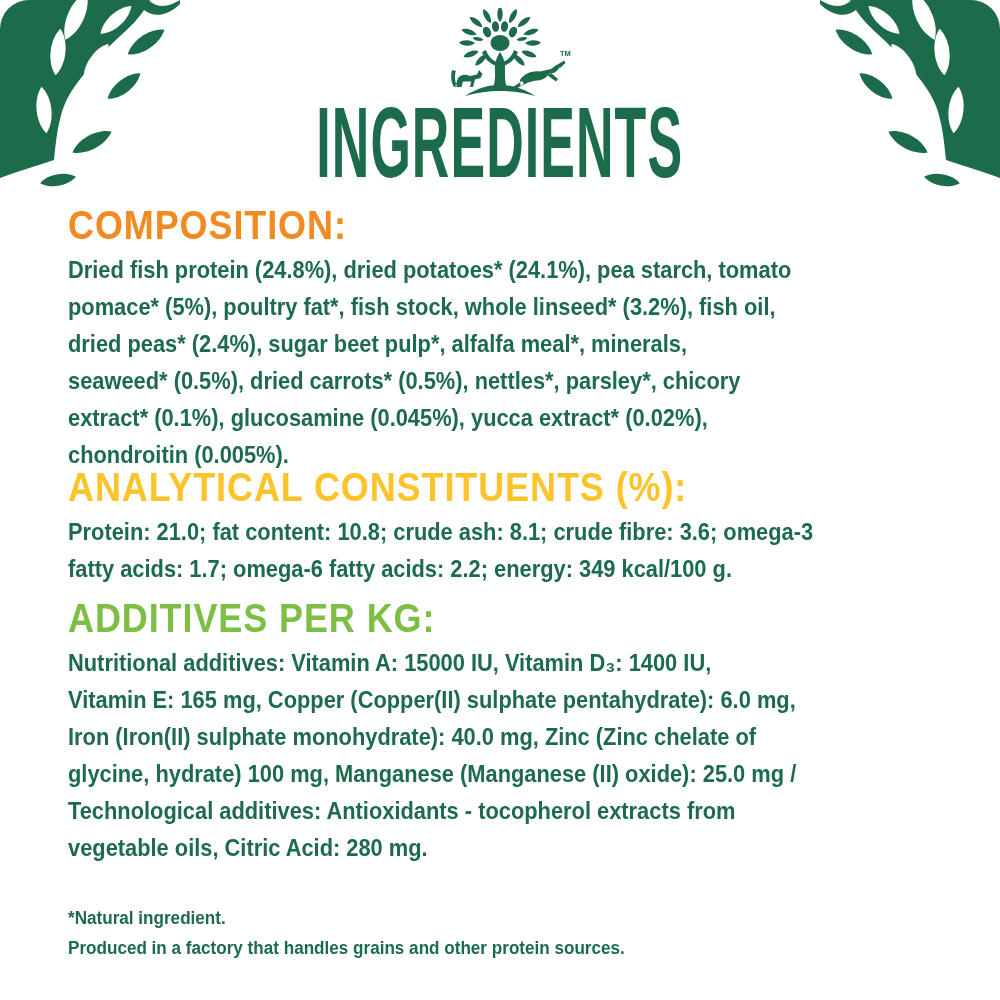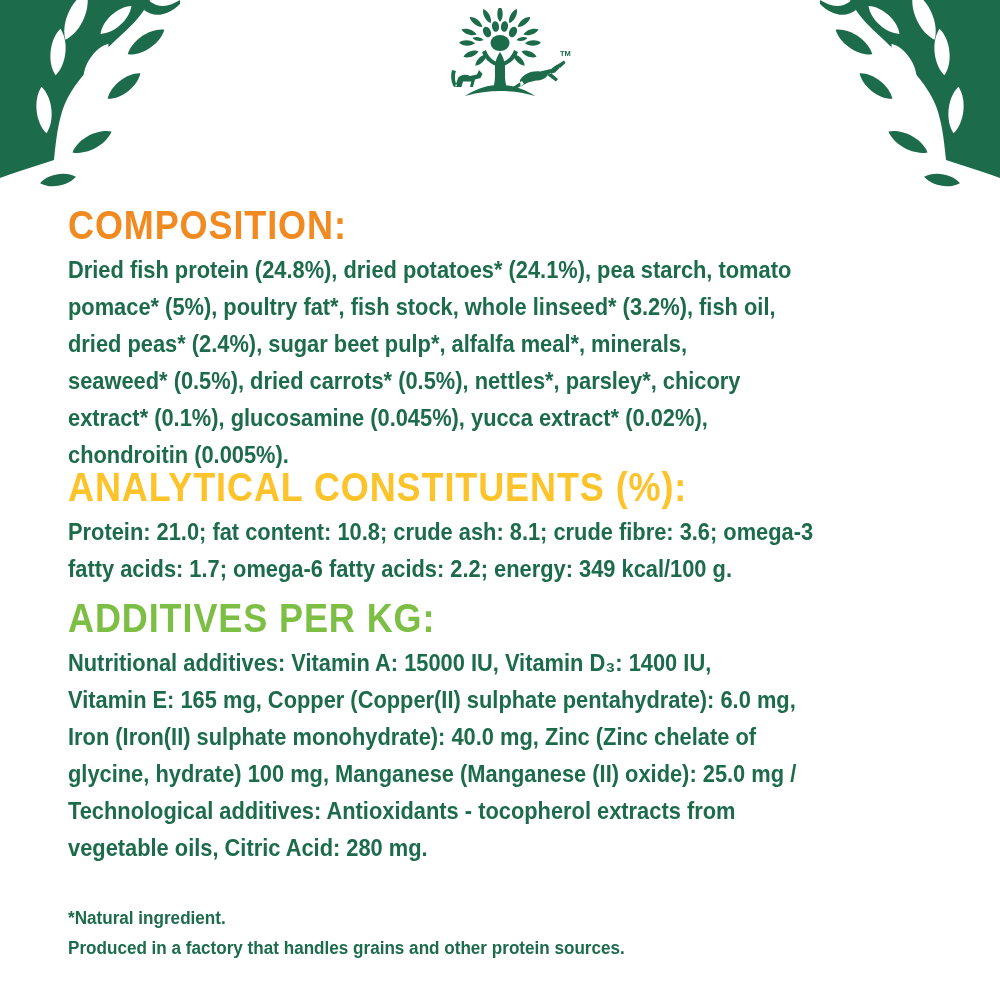--- a/index.html
+++ b/index.html
@@ -2,20 +2,21 @@
 <html><head>
 <meta charset="utf-8">
 <style>
   html,body{margin:0;padding:0;background:#ffffff;}
   .canvas{
     position:relative;
     width:1000px;height:1000px;
     background:#ffffff;
     overflow:hidden;
     font-family:"Liberation Sans", sans-serif;
+    border-radius:29px;
   }
   .corner{position:absolute;top:0;}
   .corner-left{left:0;}
   .corner-right{right:0;transform:scaleX(-1);transform-origin:center;}
   .logo{position:absolute;top:8px;left:50%;transform:translateX(-50%);}
   .title{
     position:absolute;top:92px;left:0;width:1000px;
     margin:0;text-align:center;
     font-size:100px;font-weight:bold;line-height:1.0;
     color:#1c6b4b;letter-spacing:2px;white-space:nowrap;
@@ -141,20 +142,21 @@
         <path d="M95,72 C99,65.5 107,62.5 115,63.5 L126,61 L132,56.5 L134.5,60
           L130,64.5 L123,66.5 C121,70.5 116,72.5 111,72.5 L103,74.5 L95.5,78.5 Z
           M97,73 L88,79 L90,81.5 L99,76 Z
           M122,67 L131,73.5 L133,71 L126,65 Z
           M132,57 L139,52.5 L140.5,55 L135,60 Z"></path>
       </g>
       <text x="135" y="48" font-size="7.5" font-weight="bold" fill="#1c6b4b">TM</text>
     </svg>
   </div>
 
+  <h1 class="title"><span class="squeeze">INGREDIENTS</span></h1>
 
   <div class="content">
 
     <h2 class="sec-heading h-composition" style="color: rgb(241, 138, 33);">COMPOSITION:</h2>
     <p class="body-text p-composition">Dried fish protein (24.8%), dried potatoes* (24.1%), pea starch, tomato<br>pomace* (5%), poultry fat*, fish stock, whole linseed* (3.2%), fish oil,<br>dried peas* (2.4%), sugar beet pulp*, alfalfa meal*, minerals,<br>seaweed* (0.5%), dried carrots* (0.5%), nettles*, parsley*, chicory<br>extract* (0.1%), glucosamine (0.045%), yucca extract* (0.02%),<br>chondroitin (0.005%).</p>
 
     <h2 class="sec-heading h-analytical" style="color: rgb(252, 195, 42);">ANALYTICAL CONSTITUENTS (%):</h2>
     <p class="body-text p-analytical">Protein: 21.0; fat content: 10.8; crude ash: 8.1; crude fibre: 3.6; omega-3<br>fatty acids: 1.7; omega-6 fatty acids: 2.2; energy: 349 kcal/100 g.</p>
 
     <h2 class="sec-heading h-additives" style="color: rgb(125, 190, 69);">ADDITIVES PER KG:</h2>

